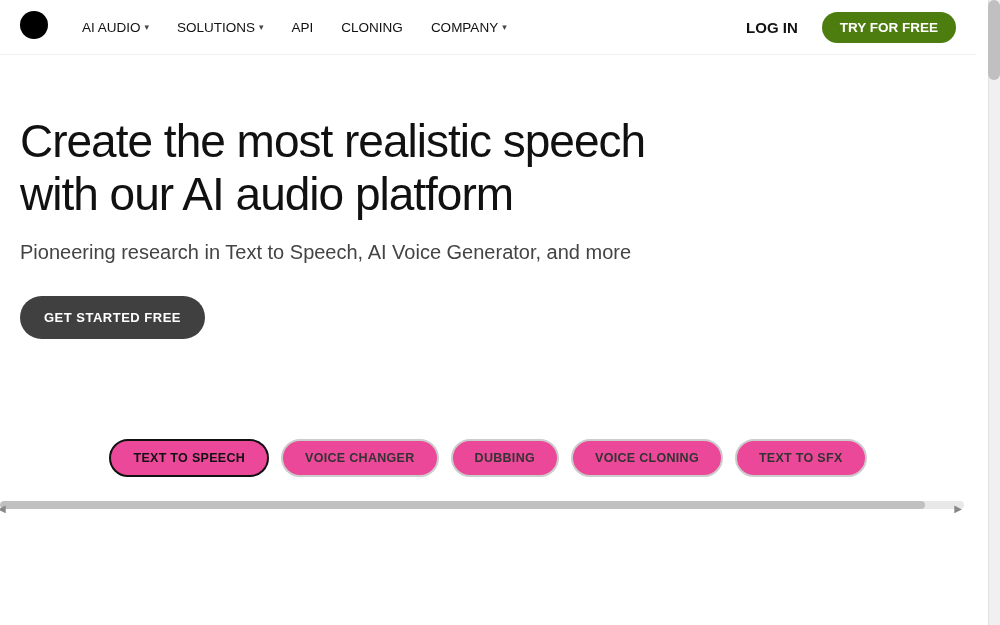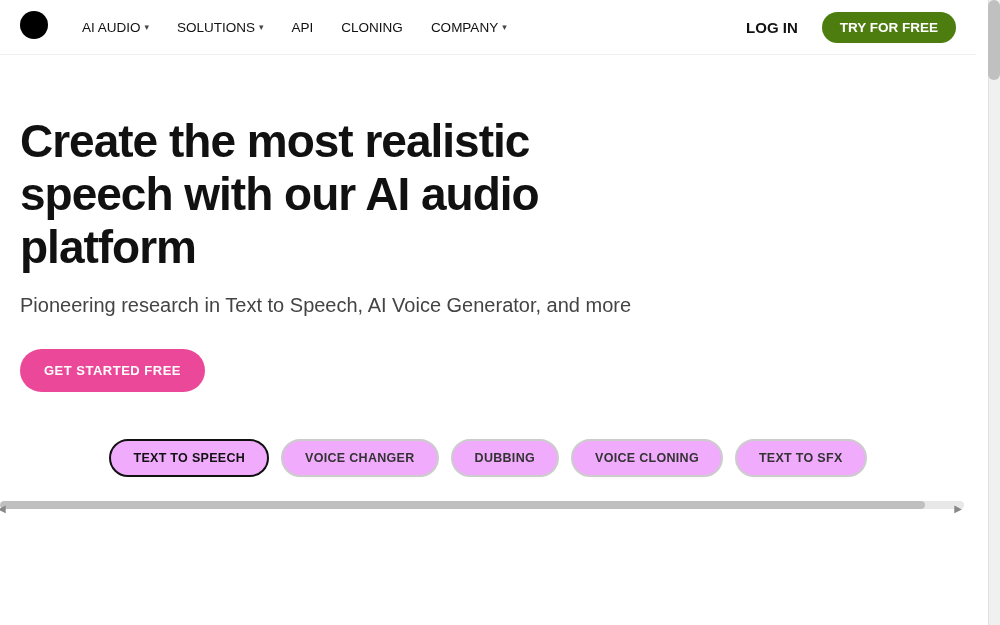--- a/index.html
+++ b/index.html
@@ -128,36 +128,36 @@
     }
 
     
     .hero {
       padding: 60px 20px 40px 20px;
       max-width: 700px;
     }
 
     .hero-title {
       font-size: 46px;
-      font-weight: 700;
+      font-weight: 400;
       line-height: 1.15;
       color: #111;
       margin-bottom: 20px;
       letter-spacing: -1px;
     }
 
     .hero-subtitle {
       font-size: 20px;
       color: #444;
       margin-bottom: 32px;
       font-weight: 400;
     }
 
     .btn-get-started {
-      background: #ec4899;
+      background: #404040;
       color: #fff;
       border: none;
       border-radius: 24px;
       padding: 14px 24px;
       font-size: 13px;
       font-weight: 700;
       cursor: pointer;
       letter-spacing: 0.5px;
       text-transform: uppercase;
     }
@@ -174,21 +174,21 @@
     }
 
     .bottom-tabs {
       display: flex;
       gap: 12px;
       align-items: center;
     }
 
     .tab-btn {
       border: 2px solid #ccc;
-      background: #f0abfc;
+      background: #ec4899;
       border-radius: 24px;
       padding: 10px 22px;
       font-size: 12.5px;
       font-weight: 600;
       color: #333;
       cursor: pointer;
       letter-spacing: 0.3px;
       text-transform: uppercase;
       white-space: nowrap;
     }

